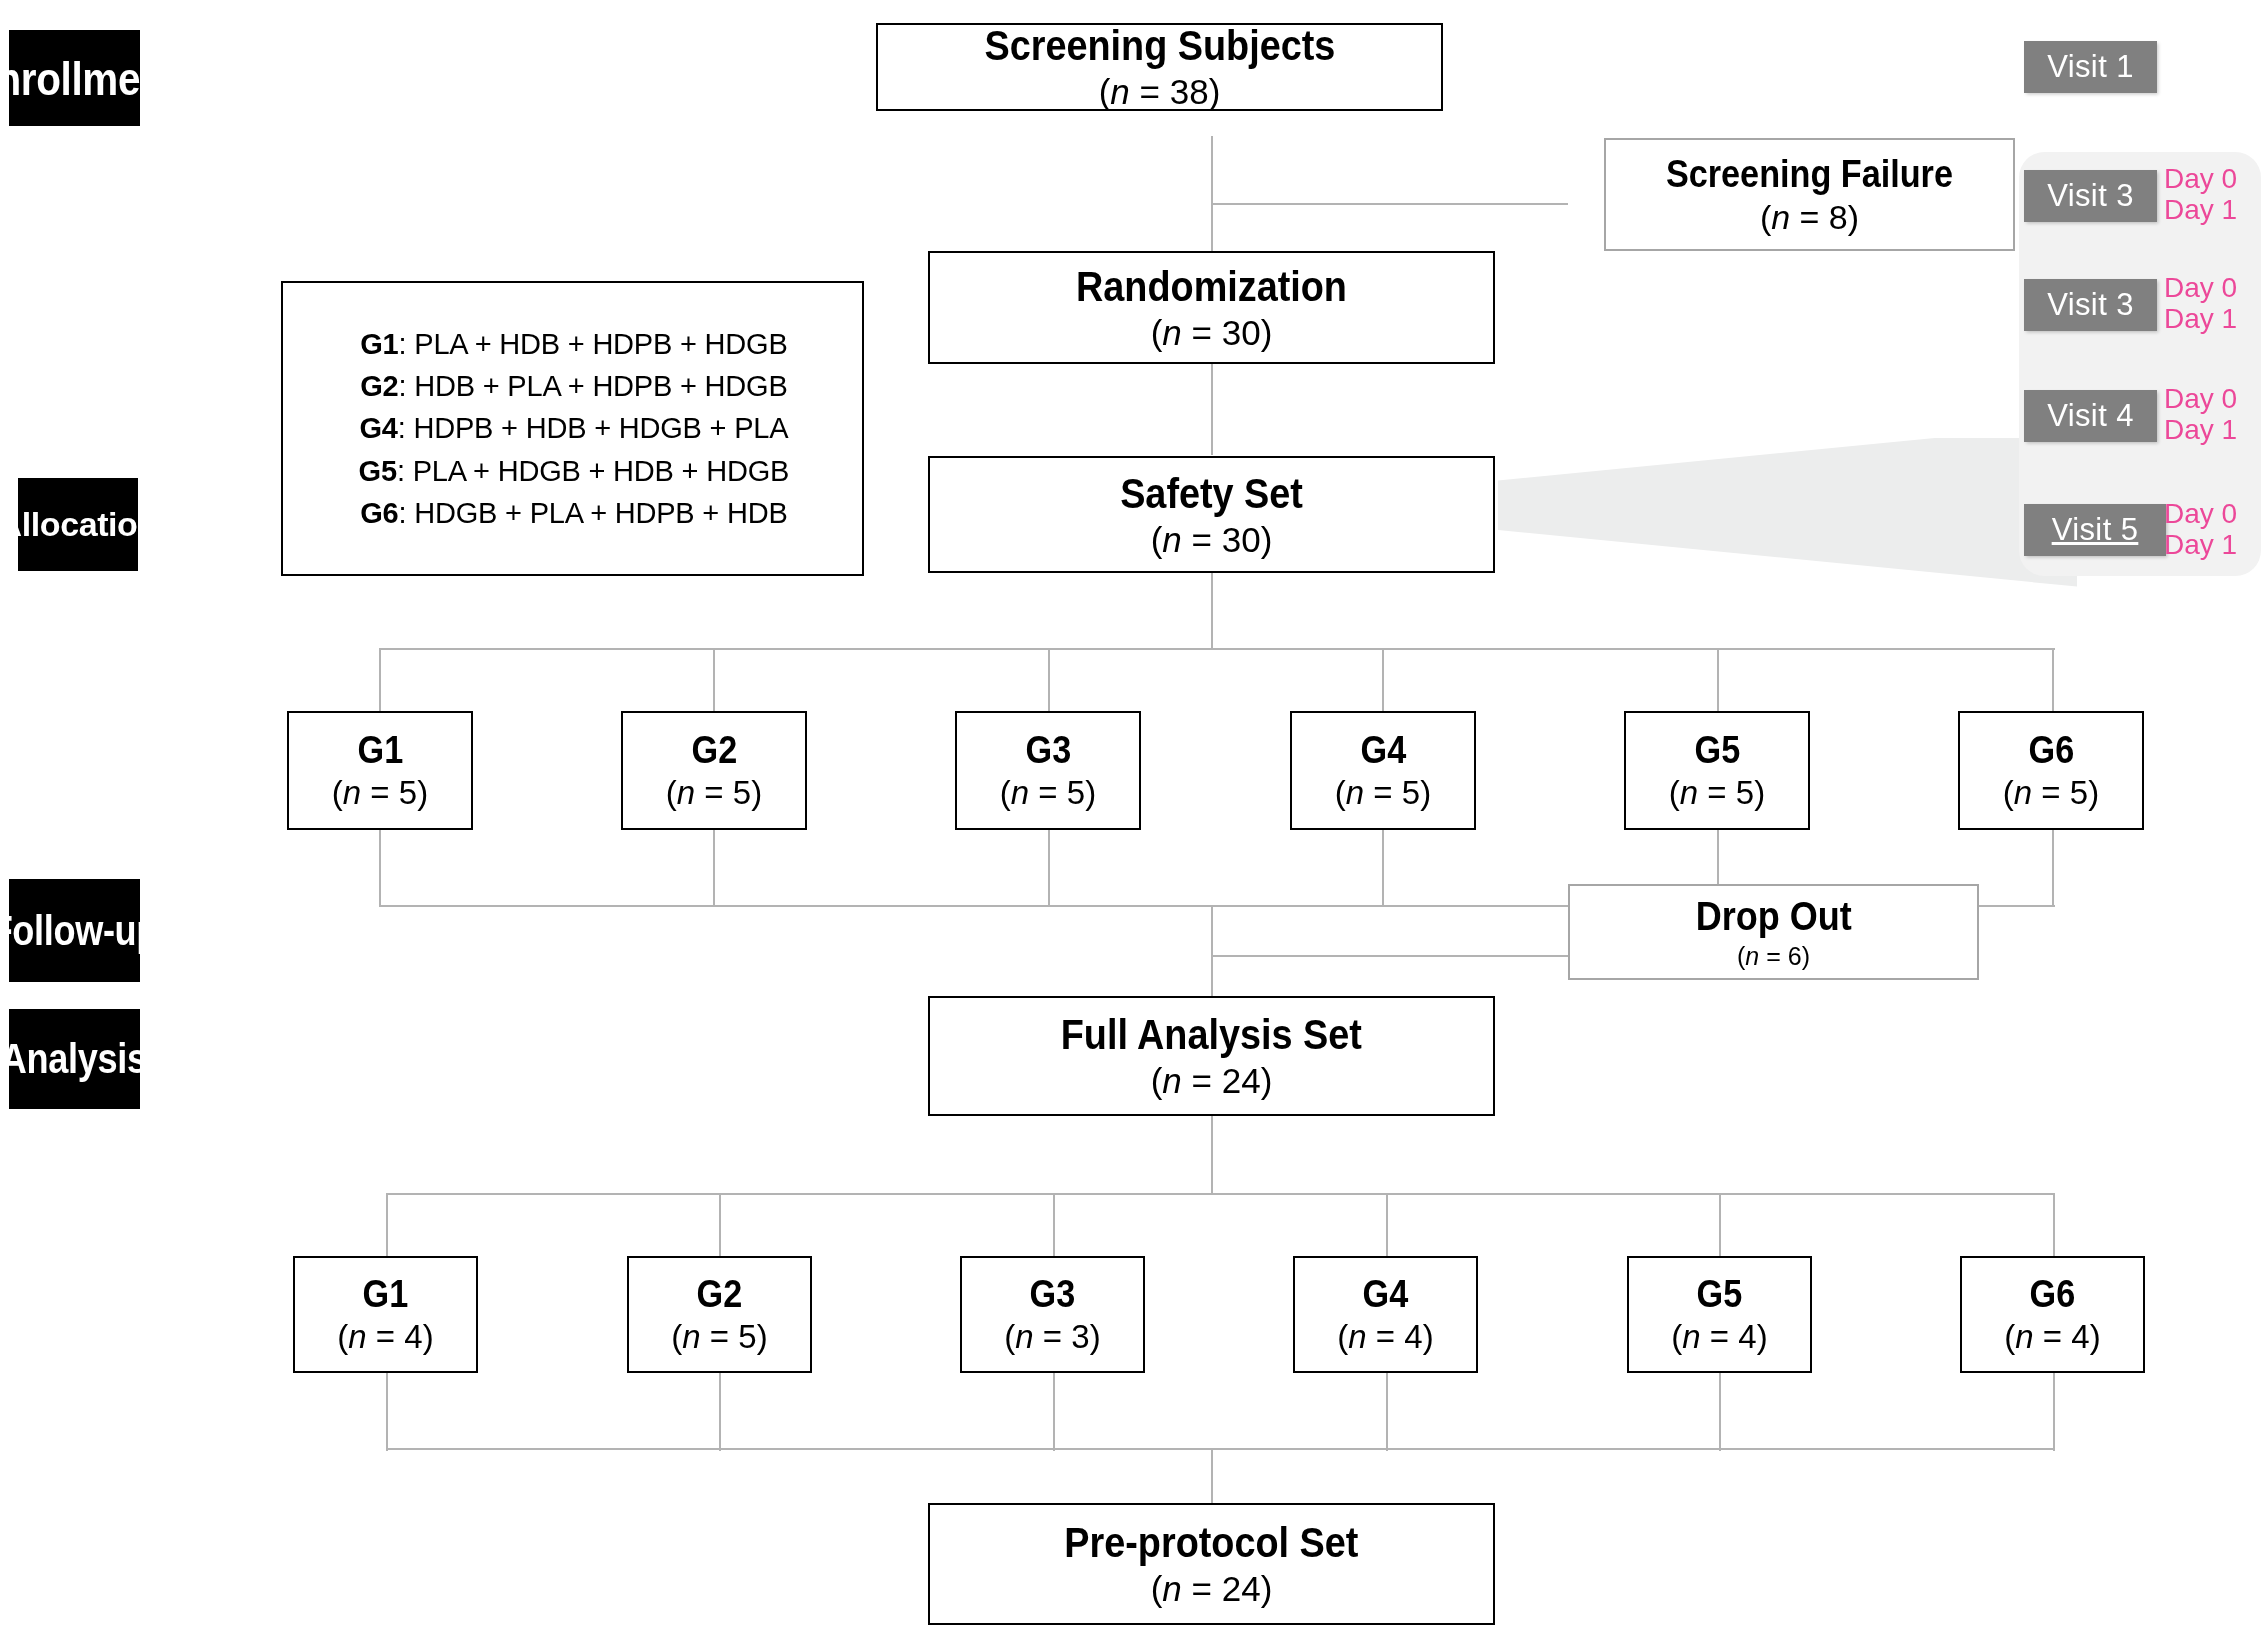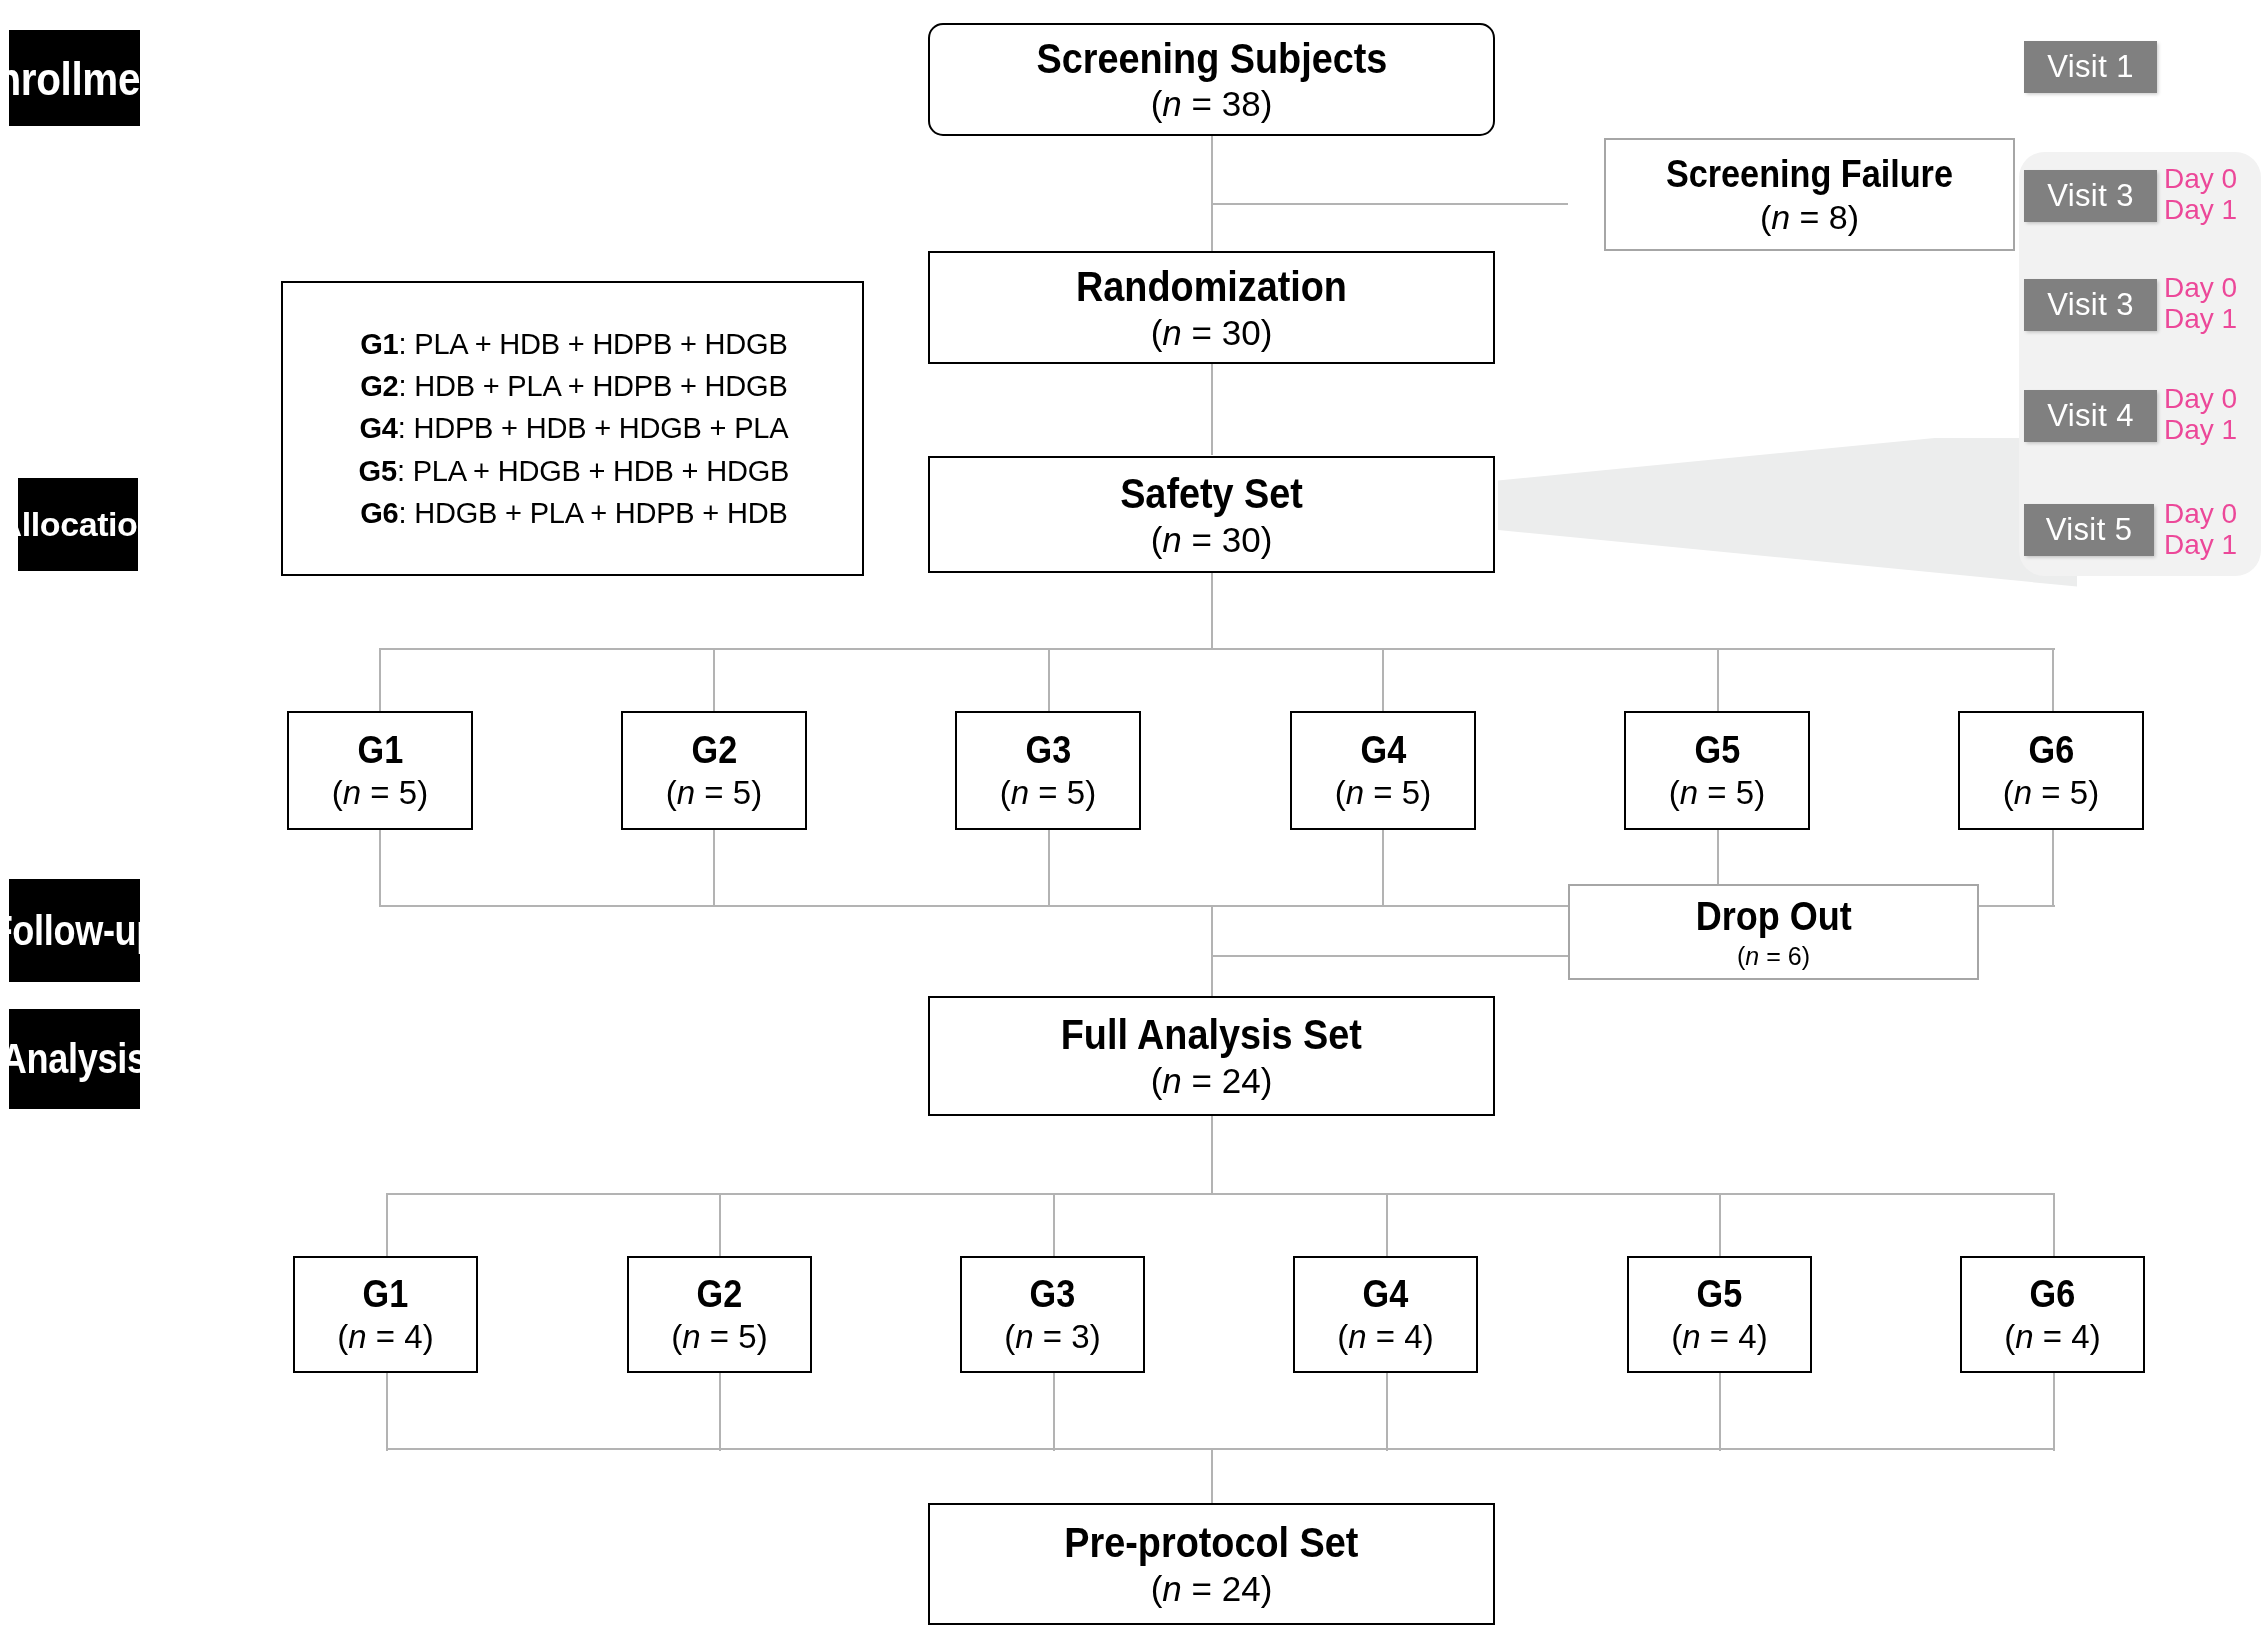--- a/index.html
+++ b/index.html
@@ -191,21 +191,21 @@
   </div>
 
   <div class="visit-badge" style="left:2024px; top:390px; width:133px; height:52px;">
     <span>Visit 4</span>
   </div>
   <div class="visit-days" style="left:2164px; top:384px;">
     <div>Day 0</div>
     <div>Day 1</div>
   </div>
 
-  <div class="visit-badge" style="left:2024px; top:504px; width:130px; height:52px;">
+  <div class="visit-badge" style="left:2024px; top:504px; width:142px; height:52px;text-decoration:underline;">
     <span>Visit 5</span>
   </div>
   <div class="visit-days" style="left:2164px; top:499px;">
     <div>Day 0</div>
     <div>Day 1</div>
   </div>
 
   <div class="stage-label condensed" style="left:8.5px; top:30px; width:131px; height:96px; font-size:47px;">
     <span>Enrollment</span>
   </div>
@@ -230,21 +230,21 @@
       <span class="gname">G4</span><span>: </span><span>HDPB + HDB + HDGB + PLA</span>
     </div>
     <div class="grow">
       <span class="gname">G5</span><span>: </span><span>PLA + HDGB + HDB + HDGB</span>
     </div>
     <div class="grow">
       <span class="gname">G6</span><span>: </span><span>HDGB + PLA + HDPB + HDB</span>
     </div>
   </div>
 
-  <div class="box" style="left:928px; top:22.6px; width:567px; height:113px;border-radius:15px;">
+  <div class="box" style="left:876px; top:22.6px; width:567px; height:88px;">
     <div class="title" style="font-size:42px;">Screening Subjects</div>
     <div class="sub" style="font-size:35px;">(<i>n</i><span> = 38)</span></div>
   </div>
 
   <div class="box gray" style="left:1568px; top:138px; width:411px; height:113px;margin-left:36px;">
     <div class="title" style="font-size:38px;">Screening Failure</div>
     <div class="sub" style="font-size:34px;">(<i>n</i><span> = 8)</span></div>
   </div>
 
   <div class="box" style="left:928px; top:251px; width:567px; height:113px;">

